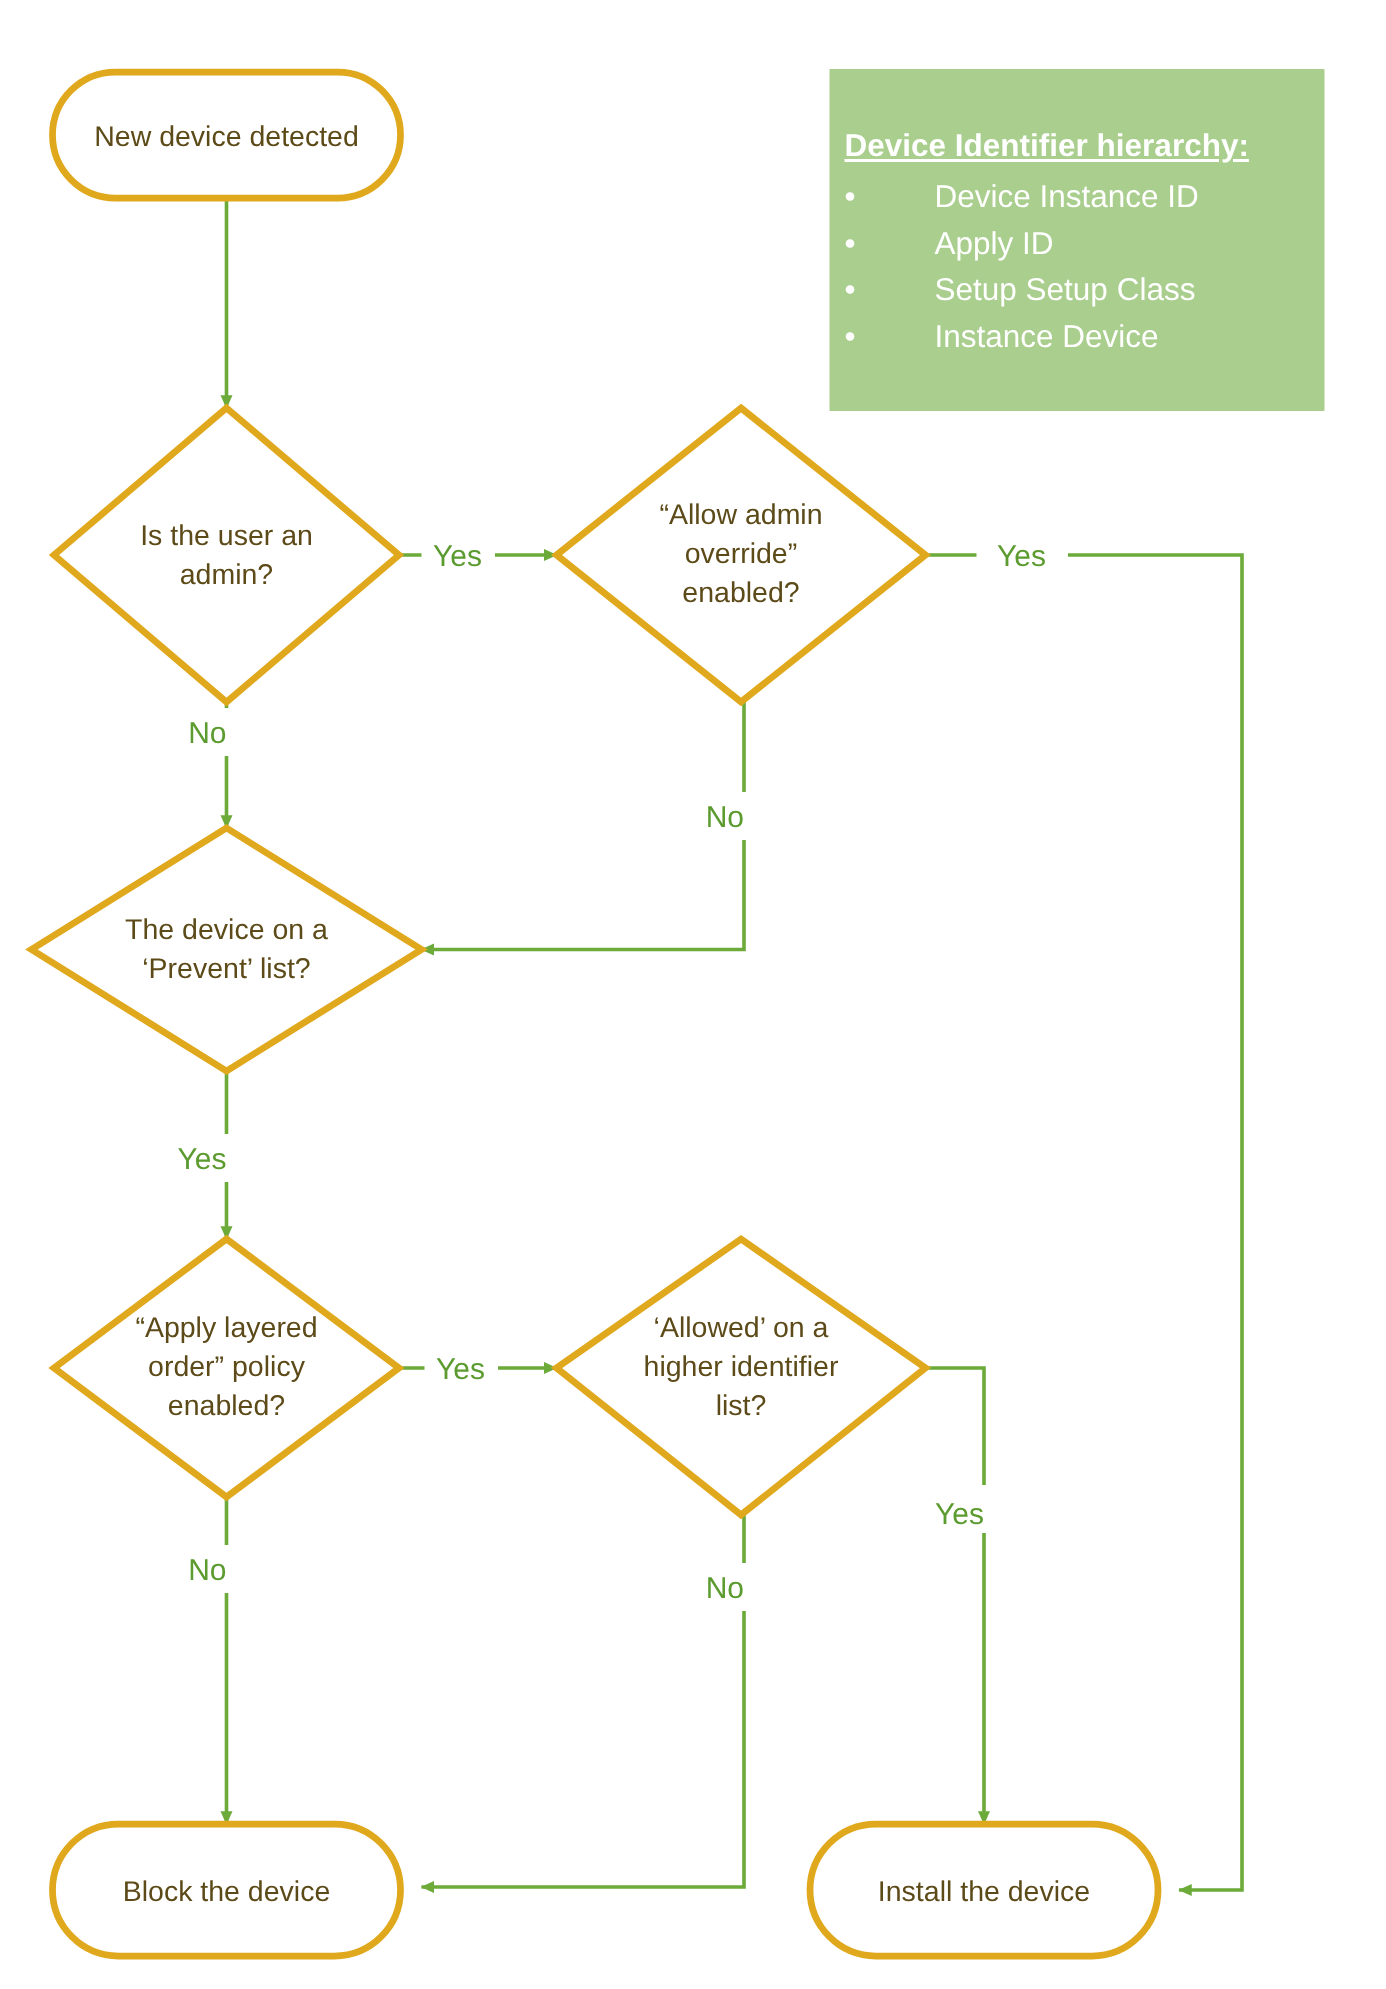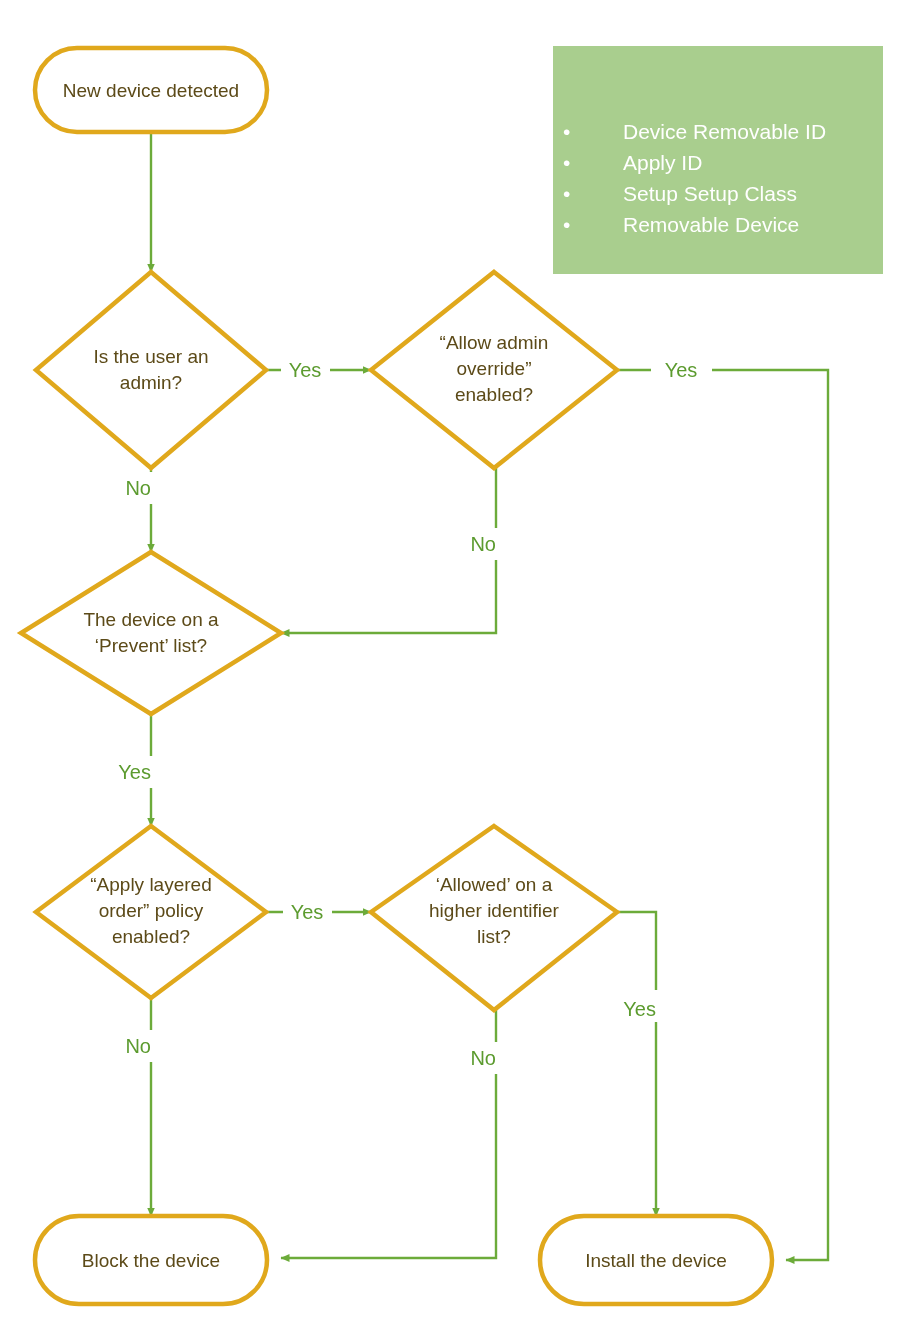--- a/index.html
+++ b/index.html
@@ -180,33 +180,34 @@
       <text class="node-text" x="151" y="1267" text-anchor="middle">Block the device</text>
     </g>
 
     <g>
       <rect x="540" y="1216" width="232" height="88" rx="44" ry="44" fill="#FFFFFF" stroke="#E0A81C" stroke-width="4.5"></rect>
       <text class="node-text" x="656" y="1267" text-anchor="middle">Install the device</text>
     </g>
   </svg>
 
   <div class="legend-box">
+    <div class="legend-title">Device Identifier hierarchy:</div>
     <ul class="legend-list">
       <li>
         <span class="legend-bullet">•</span>
-        <span>Device Removable ID</span>
+        <span>Device Instance ID</span>
       </li>
       <li>
         <span class="legend-bullet">•</span>
         <span>Apply ID</span>
       </li>
       <li>
         <span class="legend-bullet">•</span>
         <span>Setup Setup Class</span>
       </li>
       <li>
         <span class="legend-bullet">•</span>
-        <span>Removable Device</span>
+        <span>Instance Device</span>
       </li>
     </ul>
   </div>
 
 </div>
 
 </body></html>

